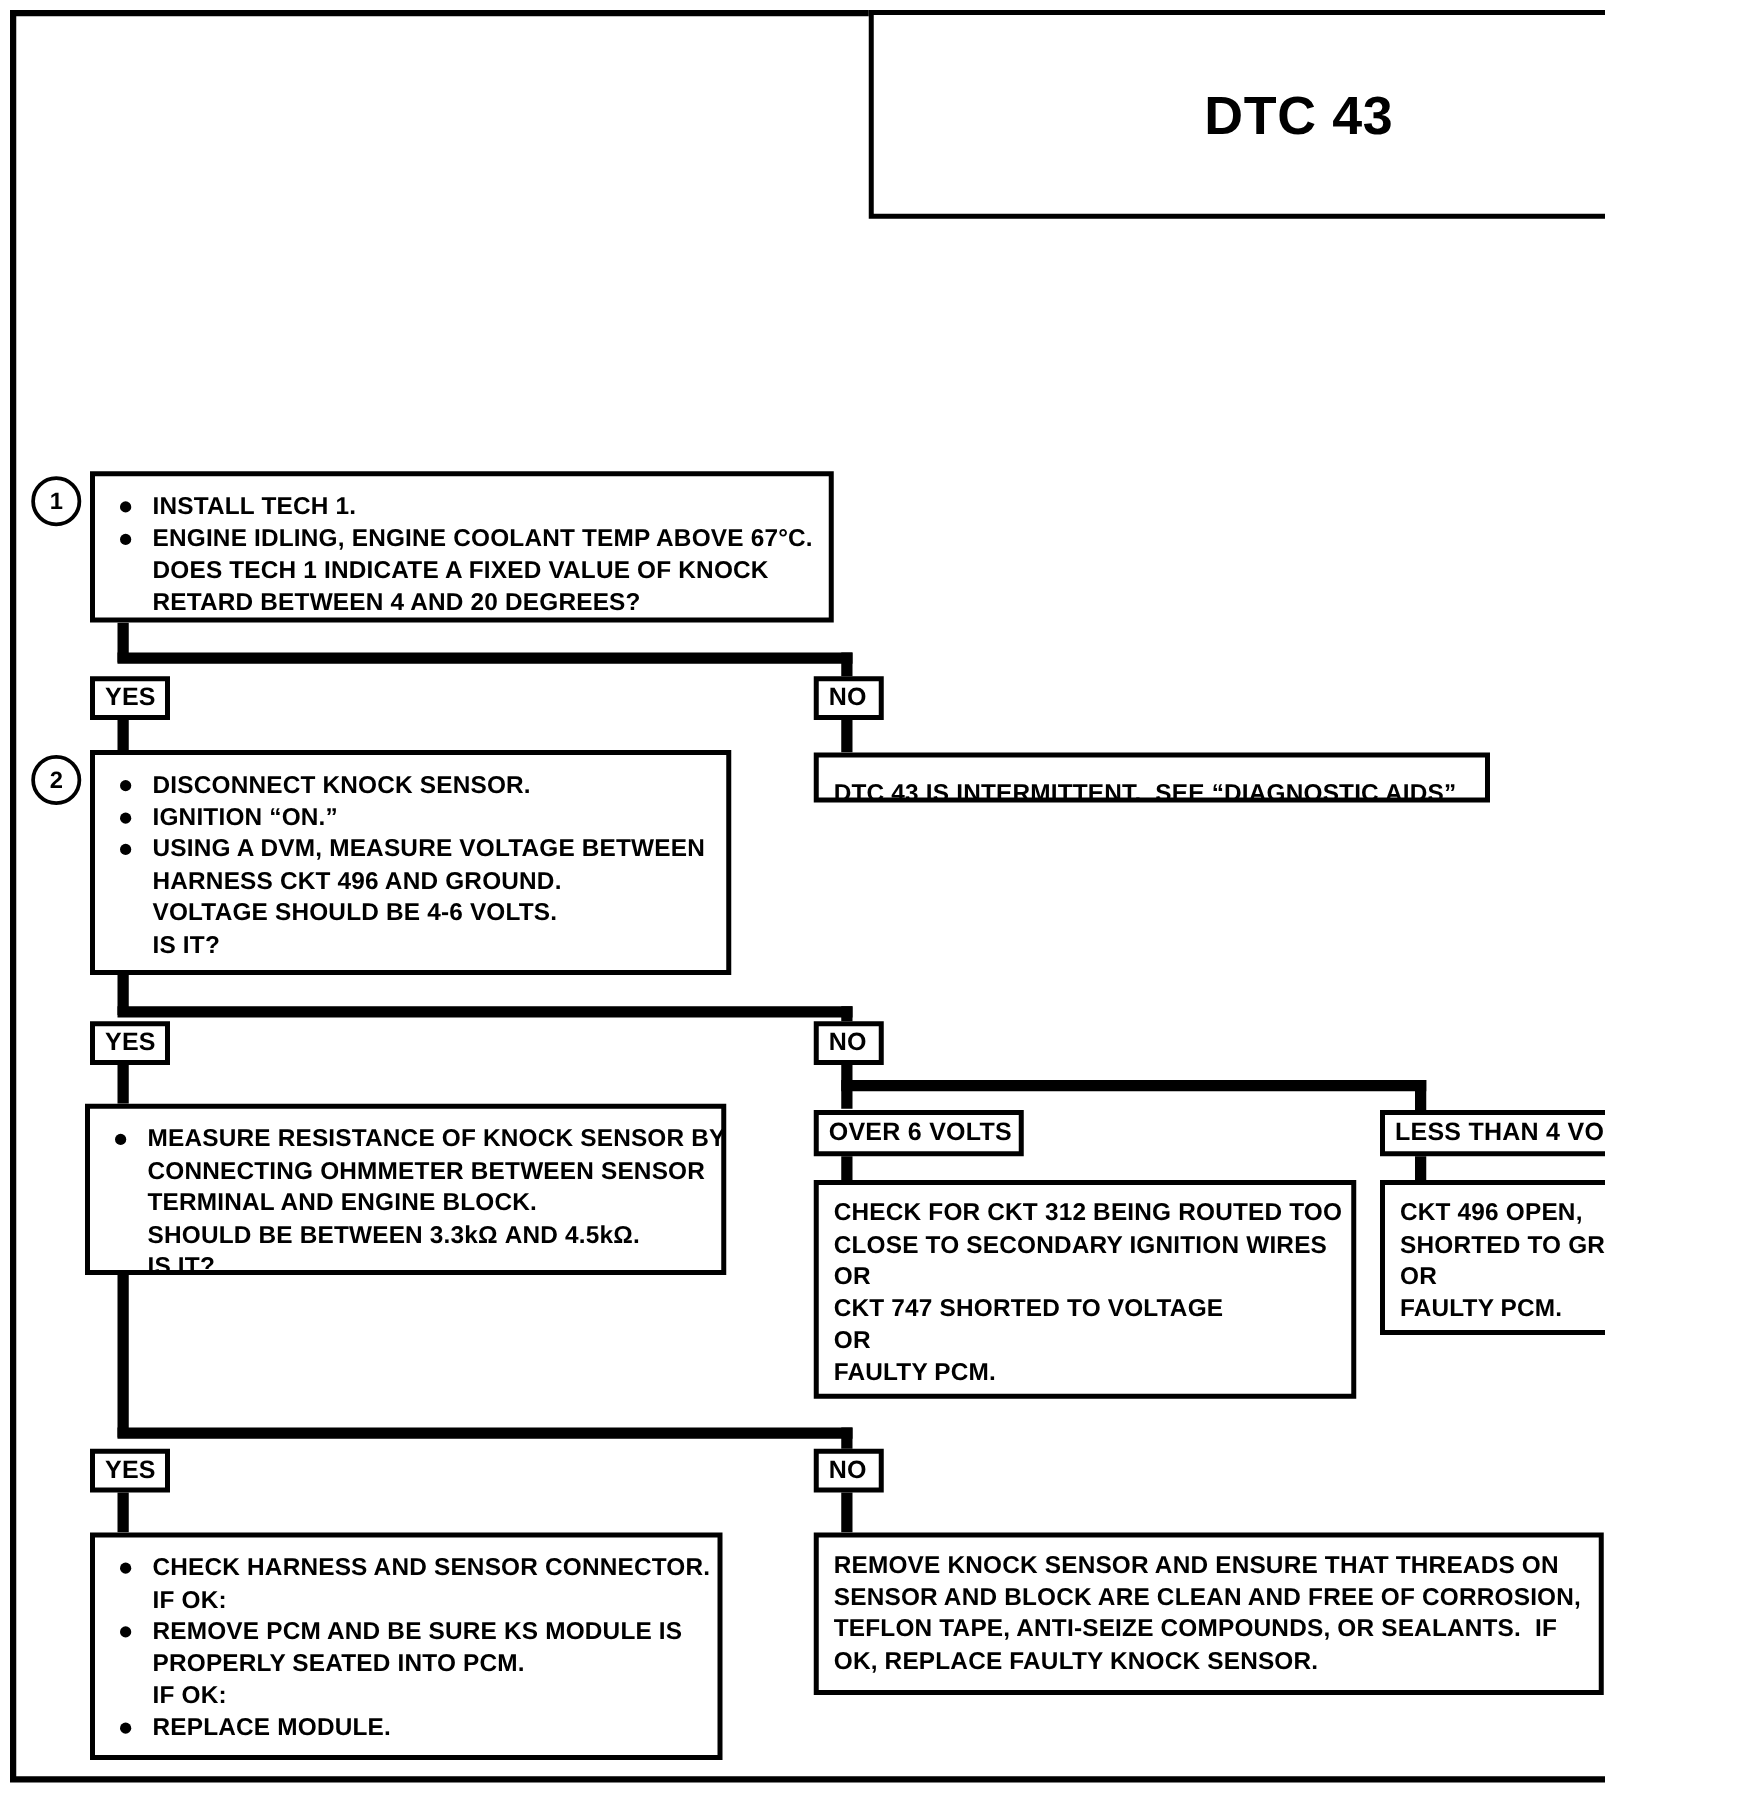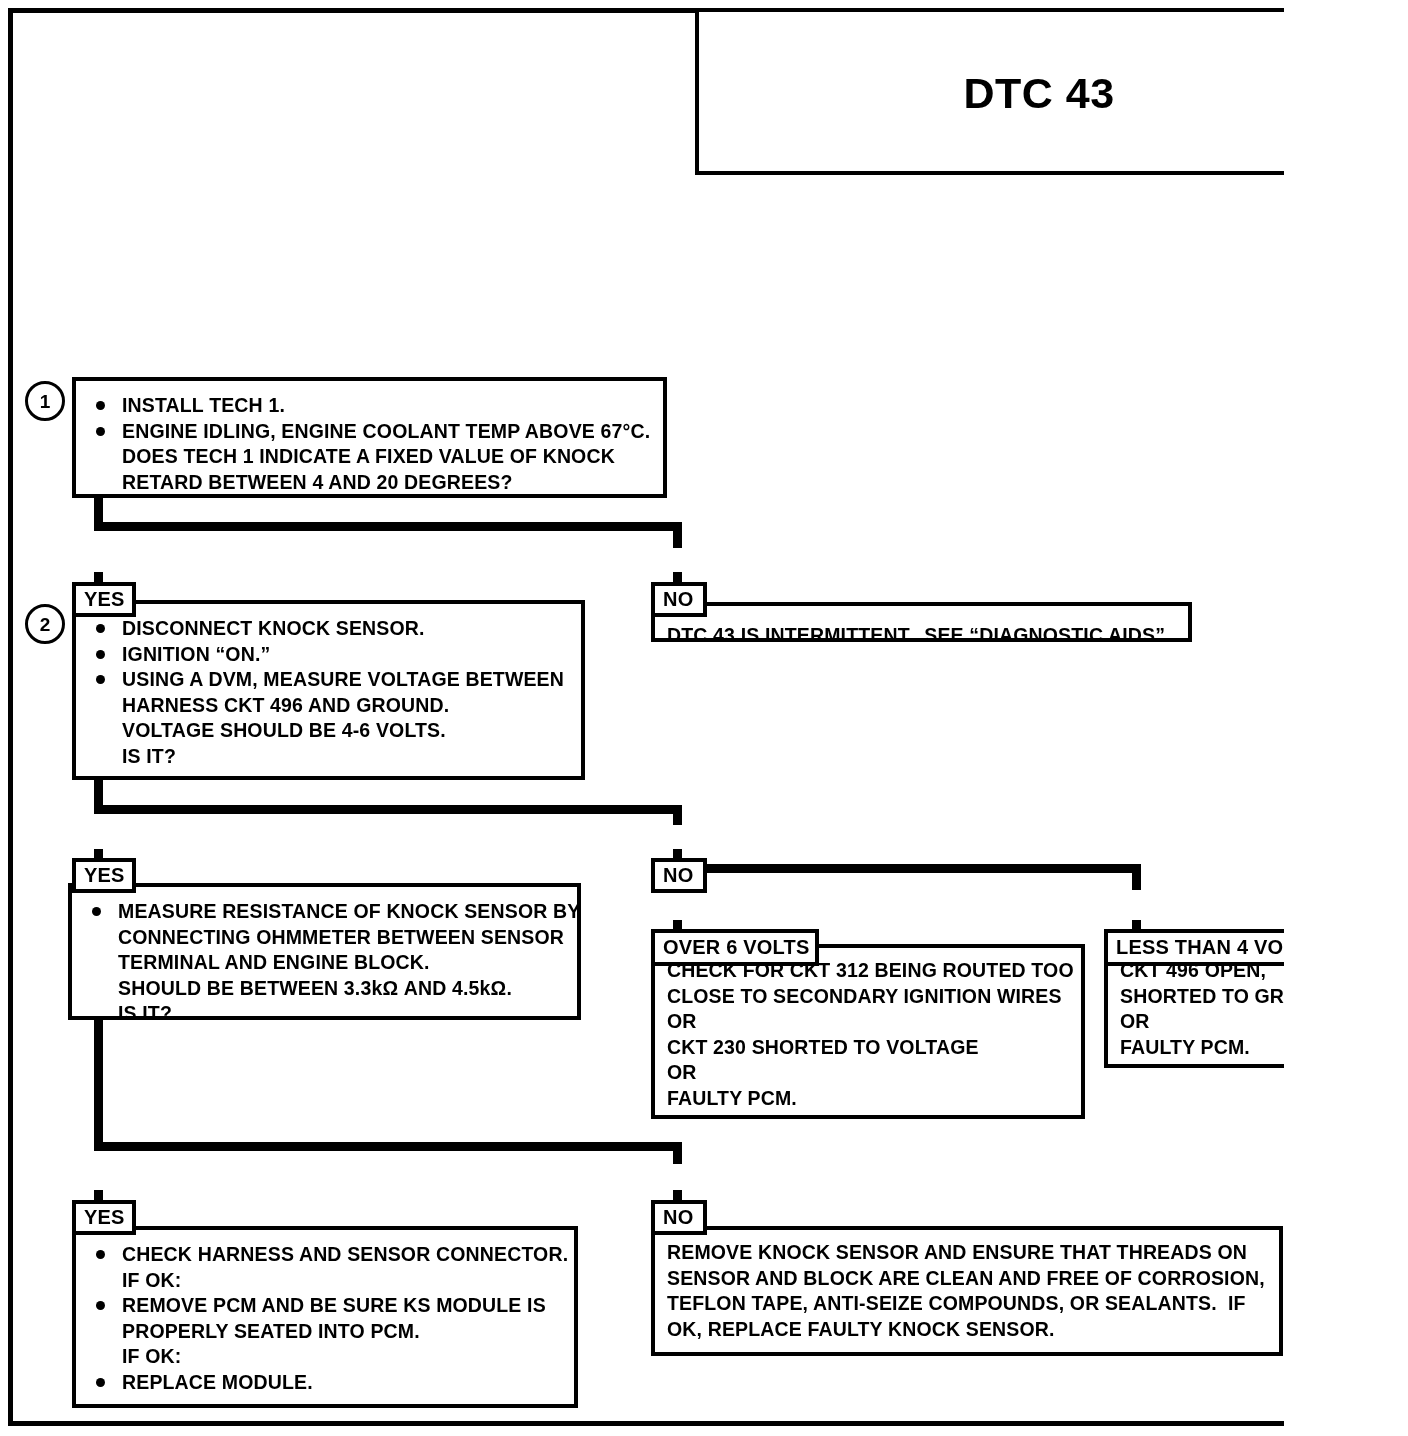--- a/index.html
+++ b/index.html
@@ -103,21 +103,20 @@
   .chip {
     position: absolute;
     border: 4px solid #000;
     box-sizing: border-box;
     background: #fff;
     display: flex;
     align-items: center;
     justify-content: flex-start;
     padding: 0 8px;
     z-index: 6;
-    margin-top: 41px;
   }
   .chip-label {
     font-size: 20px;
     font-weight: bold;
     letter-spacing: 0.2px;
     color: #000;
     white-space: nowrap;
   }
 
   
@@ -291,21 +290,21 @@
         <span class="bullet-text line">IS IT?</span>
       </div>
     </div>
   </div>
 
   <div class="box plain" style="left:651px; top:944px; width:434px; height:175px;">
     <div class="box-inner" style="padding:10px 8px 8px 10px;">
       <div class="line">CHECK FOR CKT 312 BEING ROUTED TOO</div>
       <div class="line">CLOSE TO SECONDARY IGNITION WIRES</div>
       <div class="line">OR</div>
-      <div class="line">CKT 230 SHORTED TO VOLTAGE</div>
+      <div class="line">CKT 747 SHORTED TO VOLTAGE</div>
       <div class="line">OR</div>
       <div class="line">FAULTY PCM.</div>
     </div>
   </div>
 
   <div class="box plain" style="left:1104px; top:944px; width:264px; height:124px;">
     <div class="box-inner" style="padding:10px 8px 8px 10px;">
       <div class="line">CKT 496 OPEN,</div>
       <div class="line">SHORTED TO GROUND</div>
       <div class="line">OR</div>

